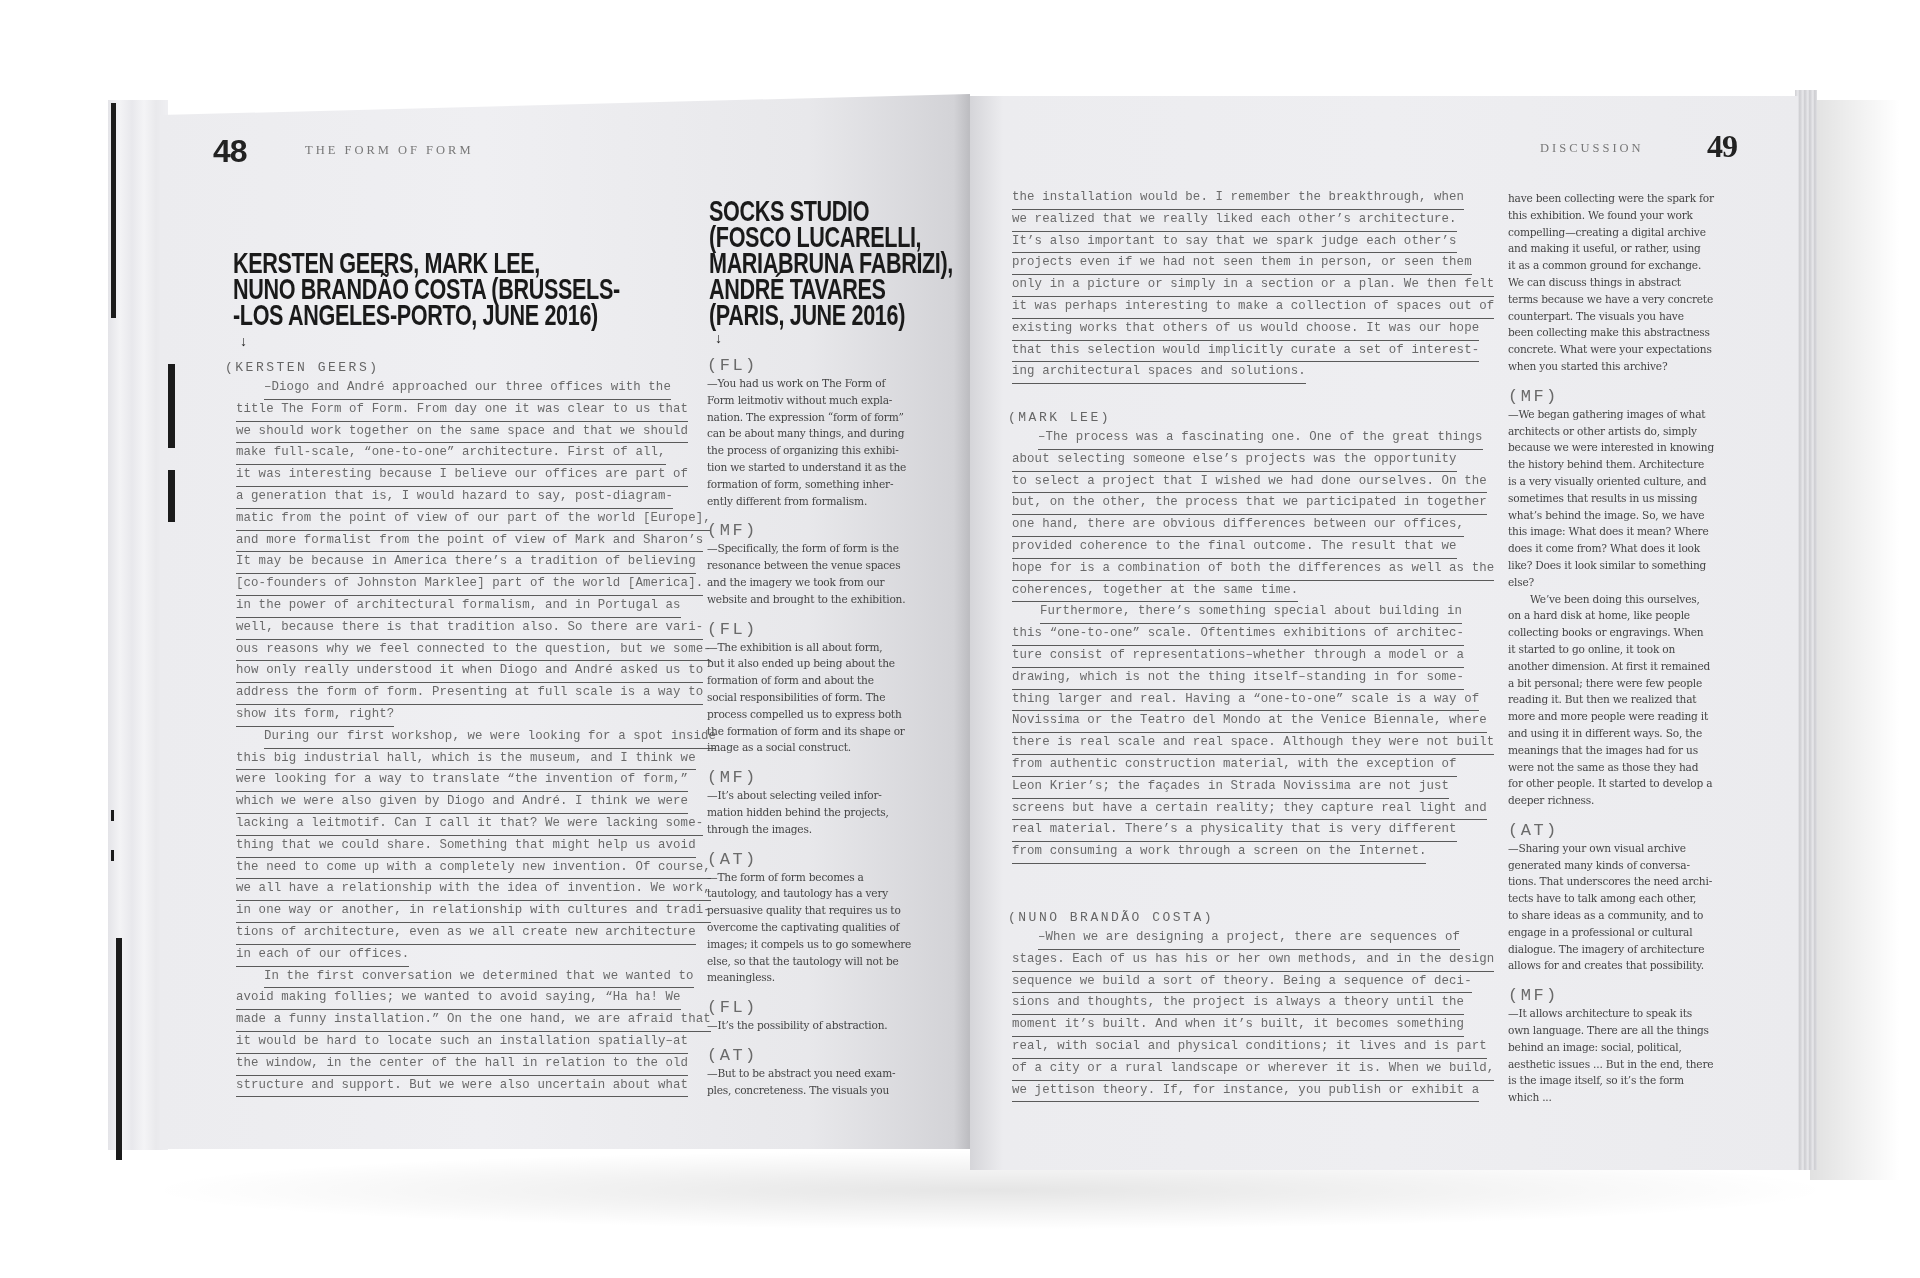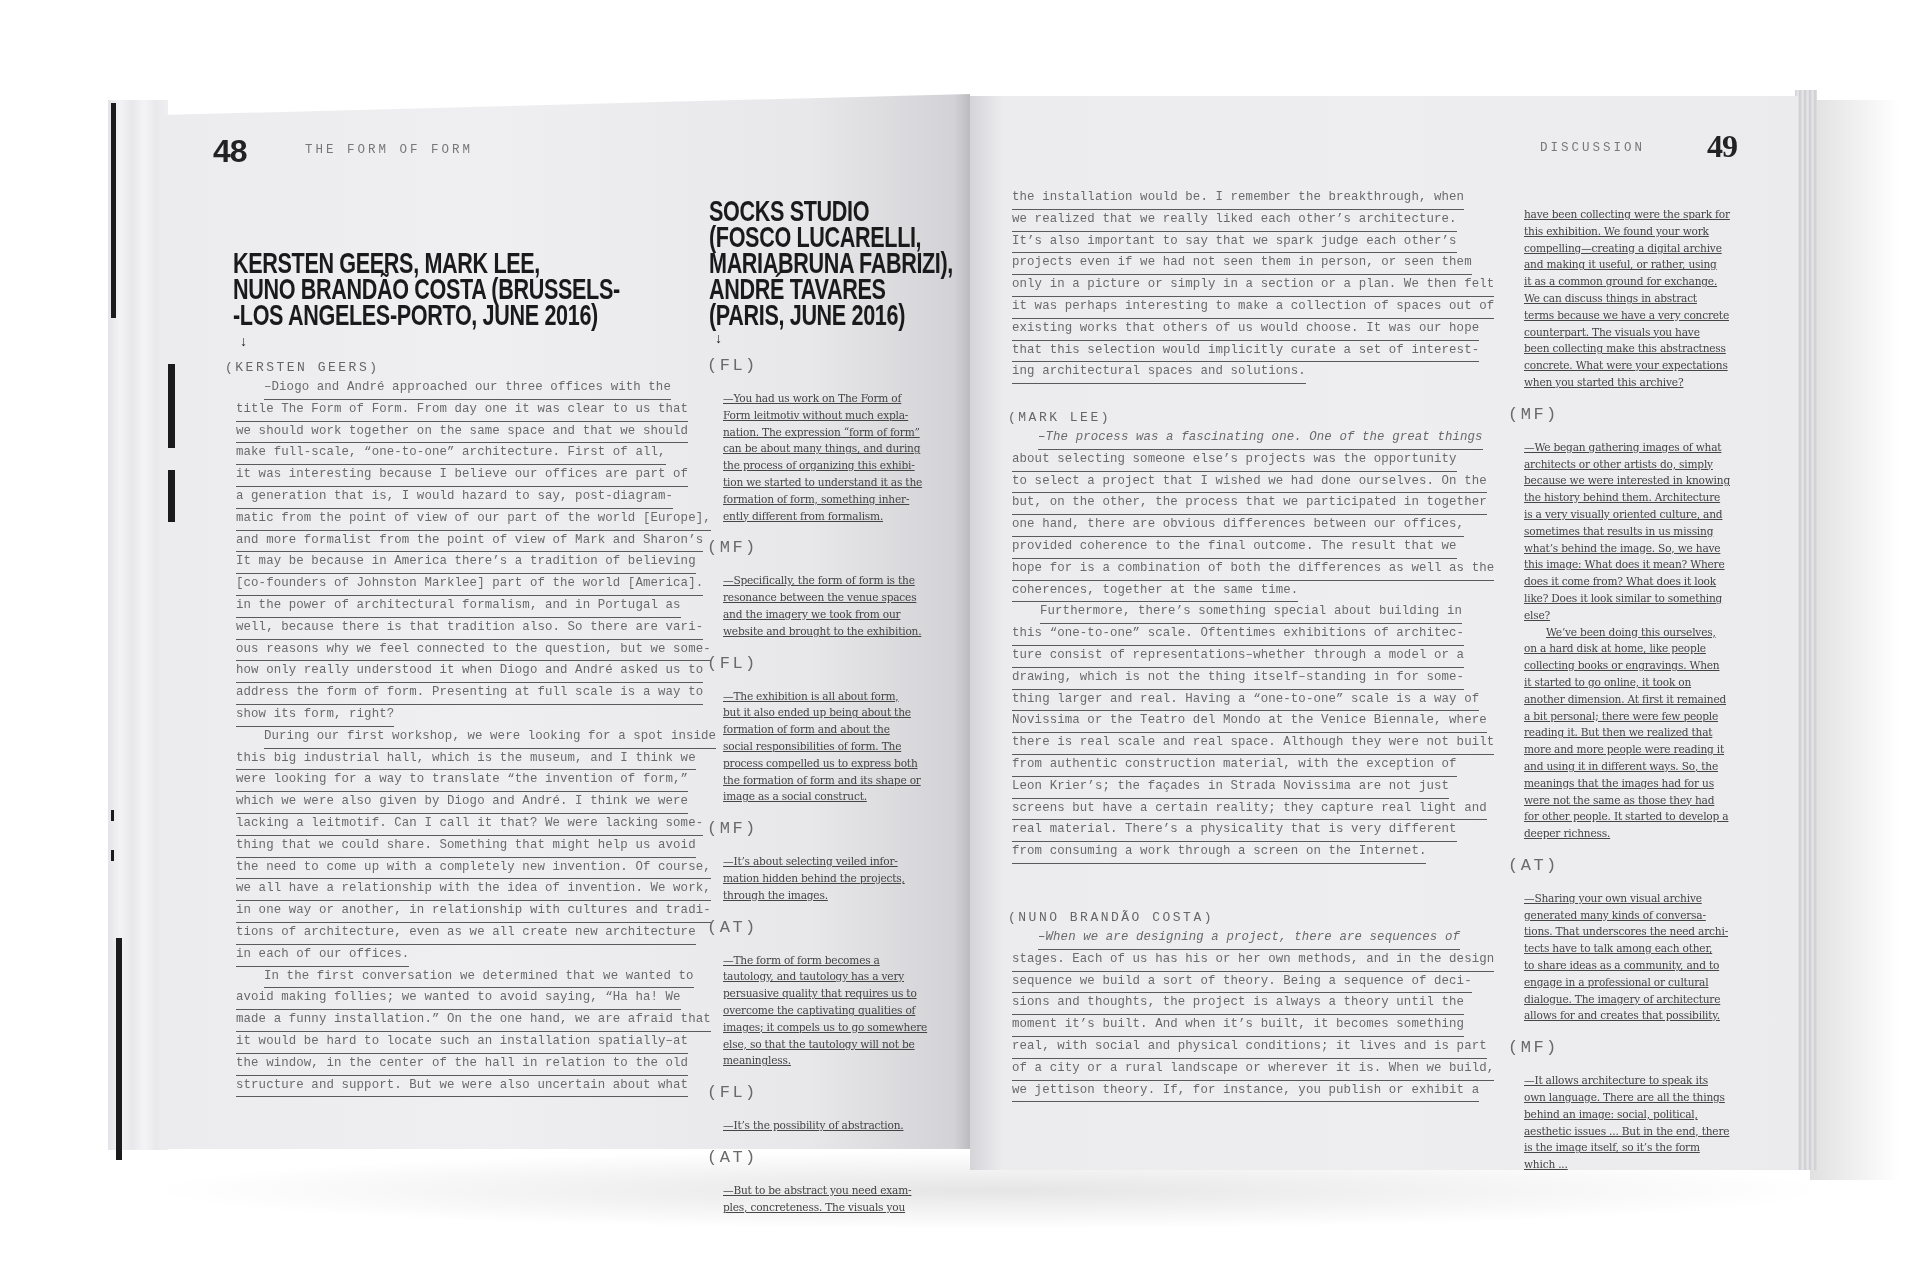--- a/index.html
+++ b/index.html
@@ -42,21 +42,21 @@
     }
 
     
     .tab { position: absolute; background: #1b1b1b; }
 
     .folio {
       position: absolute; font-family: "Liberation Sans", sans-serif; font-weight: bold;
       font-size: 32px; color: #222; letter-spacing: -1px;
     }
     .runhead {
-      position: absolute; font-family: Liberation Mono, monospace; font-size: 12.5px;
+      position: absolute; font-family: Liberation Serif, serif; font-size: 12.5px;
       color: #777; letter-spacing: 3px;
     }
     .title-block {
       position: absolute; font-family: "Liberation Sans", sans-serif; font-weight: bold;
       color: #1a1a1a; text-transform: uppercase;
       transform: scaleX(0.72); transform-origin: left top;
       letter-spacing: -0.5px;
     }
     .title-line { display: block; white-space: nowrap; }
     .arrow {
@@ -70,32 +70,32 @@
     
     .mono-col { position: absolute; }
     .mono-line {
       display: block; white-space: nowrap;
       font-family: "Liberation Mono", monospace; font-size: 12.4px; color: #6a6a6a;
       height: 21.8px; line-height: 19px; box-sizing: border-box;
       border-bottom: 1.6px solid #5a5a5a; width: max-content;
       letter-spacing: 0.1px;
     }
     .mono-line.indent { margin-left: 28px; }
-    .mono-line.indent-big { margin-left: 26px; font-style: italic; }
+    .mono-line.indent-big { margin-left: 26px; }
 
     
     .serif-col { position: absolute; width: 230px; }
     .serif-block { margin-bottom: 14px; }
     .serif-label {
       font-family: "Liberation Mono", monospace; font-size: 17px; color: #6a6a6a;
       letter-spacing: 2.5px; line-height: 16px; margin-bottom: 1px;
     }
     .serif-text {
       font-family: "DejaVu Serif", serif; font-size: 10.6px; color: #454545;
-      line-height: 16.8px; margin: 16px; letter-spacing: -0.2px; text-decoration: underline;
+      line-height: 16.8px; margin: 0; letter-spacing: -0.2px;
     }
     .serif-text .line { display: block; white-space: nowrap; }
     .serif-text .line.indent { padding-left: 22px; }
   </style>
 </head>
 <body>
 
 <div class="book">
   <div class="shadow-bottom"></div>
   <div class="shadow-right"></div>

